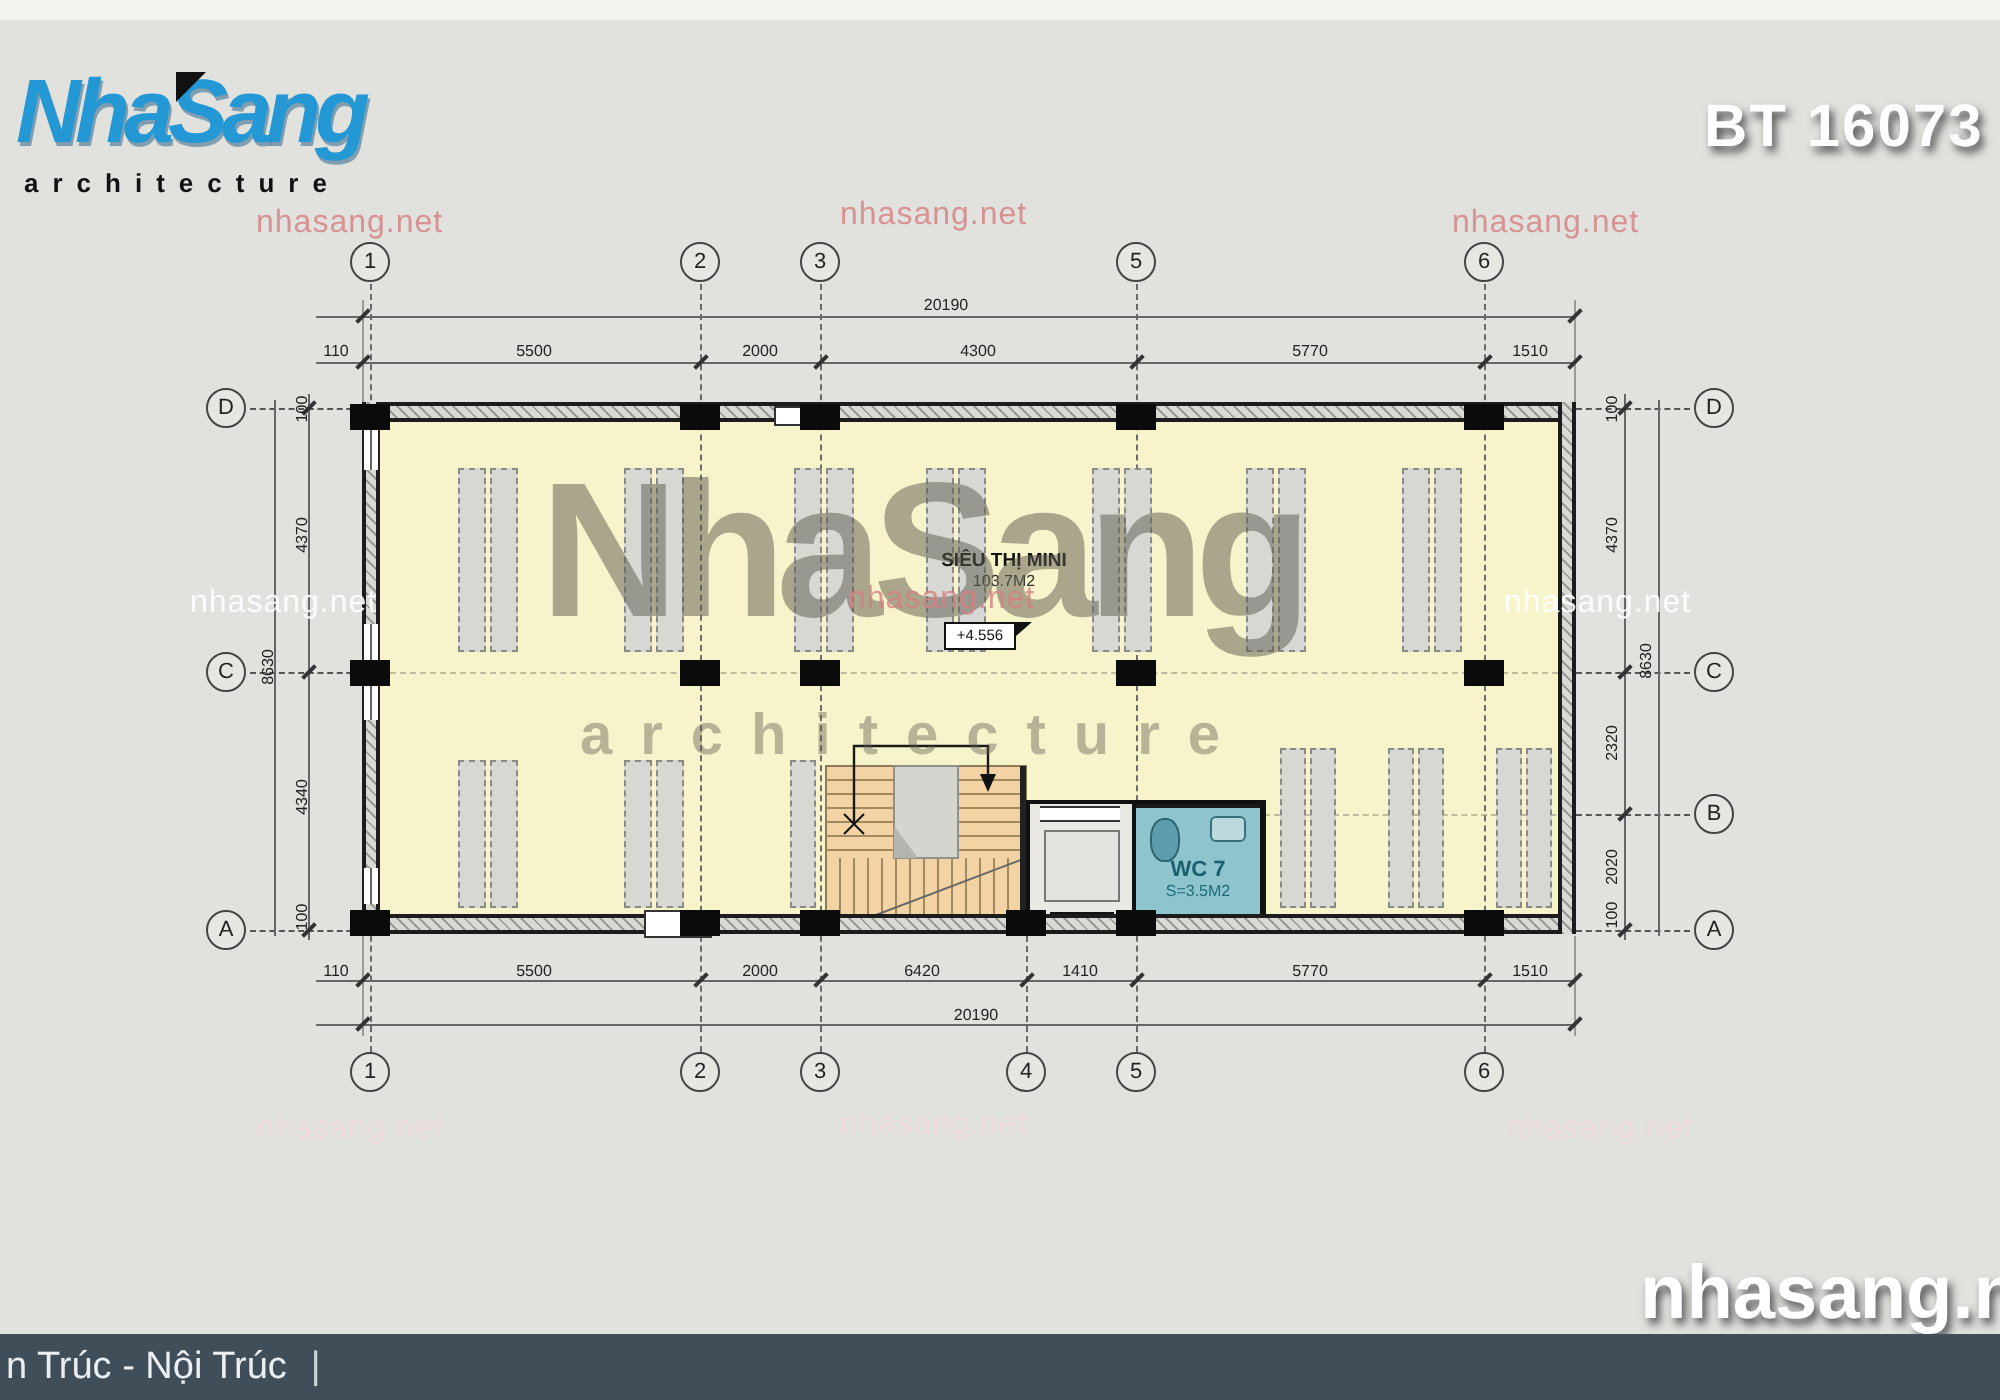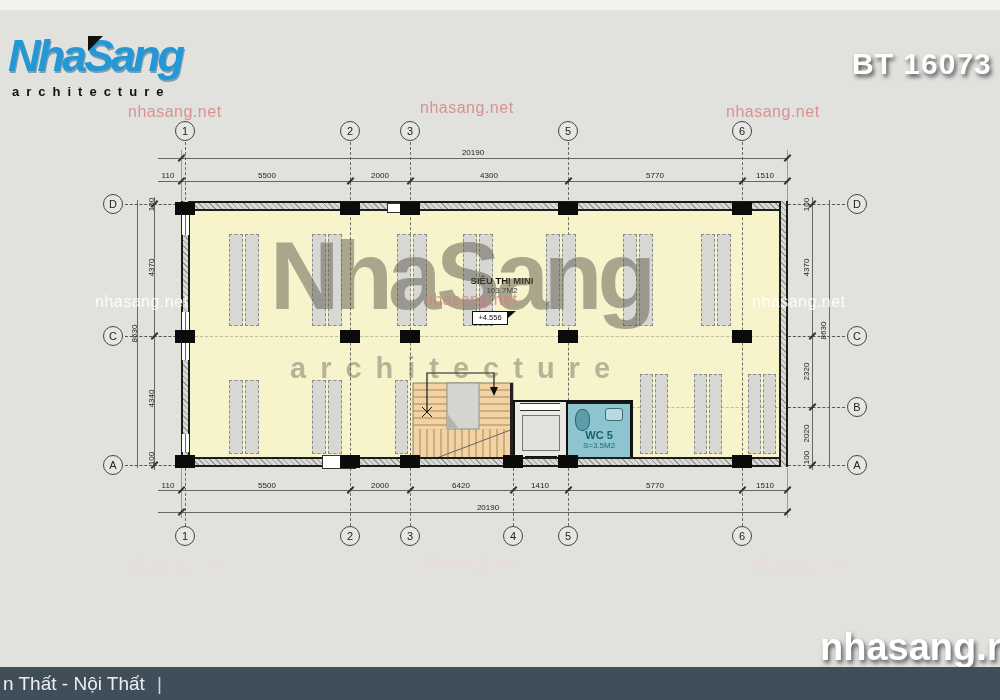--- a/index.html
+++ b/index.html
@@ -182,21 +182,21 @@
 
   <div class="lift">
     <div class="dtop"></div>
     <div class="cab"></div>
     <div class="dbot"></div>
   </div>
 
   <div class="wc">
     <div class="toilet"></div>
     <div class="sink"></div>
-    <div class="t1">WC 5</div>
+    <div class="t1">WC 7</div>
     <div class="t2">S=3.5M2</div>
   </div>
   <div class="abs" style="left:630px;top:400px;width:3px;height:67px;background:#111;z-index:4"></div>
   <div class="abs" style="left:568px;top:400px;width:64px;height:2px;background:#111;z-index:4"></div>
   <div class="abs" style="left:510px;top:383px;width:3px;height:84px;background:#222;z-index:4"></div>
 
   <div class="wallh" style="left:181px;top:201px;width:607px;height:10px;z-index:4"></div>
   <div class="wallh" style="left:181px;top:457px;width:607px;height:10px;z-index:4"></div>
   <div class="wallv" style="left:181px;top:201px;width:9px;height:266px;z-index:4"></div>
   <div class="wallv" style="left:779px;top:201px;width:9px;height:266px;z-index:4"></div>
@@ -324,16 +324,16 @@
   <div class="wm wm-pink" style="left:424px;top:291px">nhasang.net</div>
   <div class="wm wm-white" style="left:752px;top:293px">nhasang.net</div>
   <div class="wm wm-lite" style="left:128px;top:556px">nhasang.net</div>
   <div class="wm wm-lite" style="left:420px;top:554px">nhasang.net</div>
   <div class="wm wm-lite" style="left:753px;top:556px">nhasang.net</div>
   <div class="wm-center-title">NhaSang</div>
   <div class="wm-center-sub">architecture</div>
   <div class="wm-corner">nhasang.net</div>
 
   <div class="footer">
-    <span style="margin-left:3px">n Thất - Nội Thất</span>
+    <span style="margin-left:3px">n Trúc - Nội Trúc</span>
     <span class="sep">|</span>
   </div>
 </div>
 
 </body></html>

